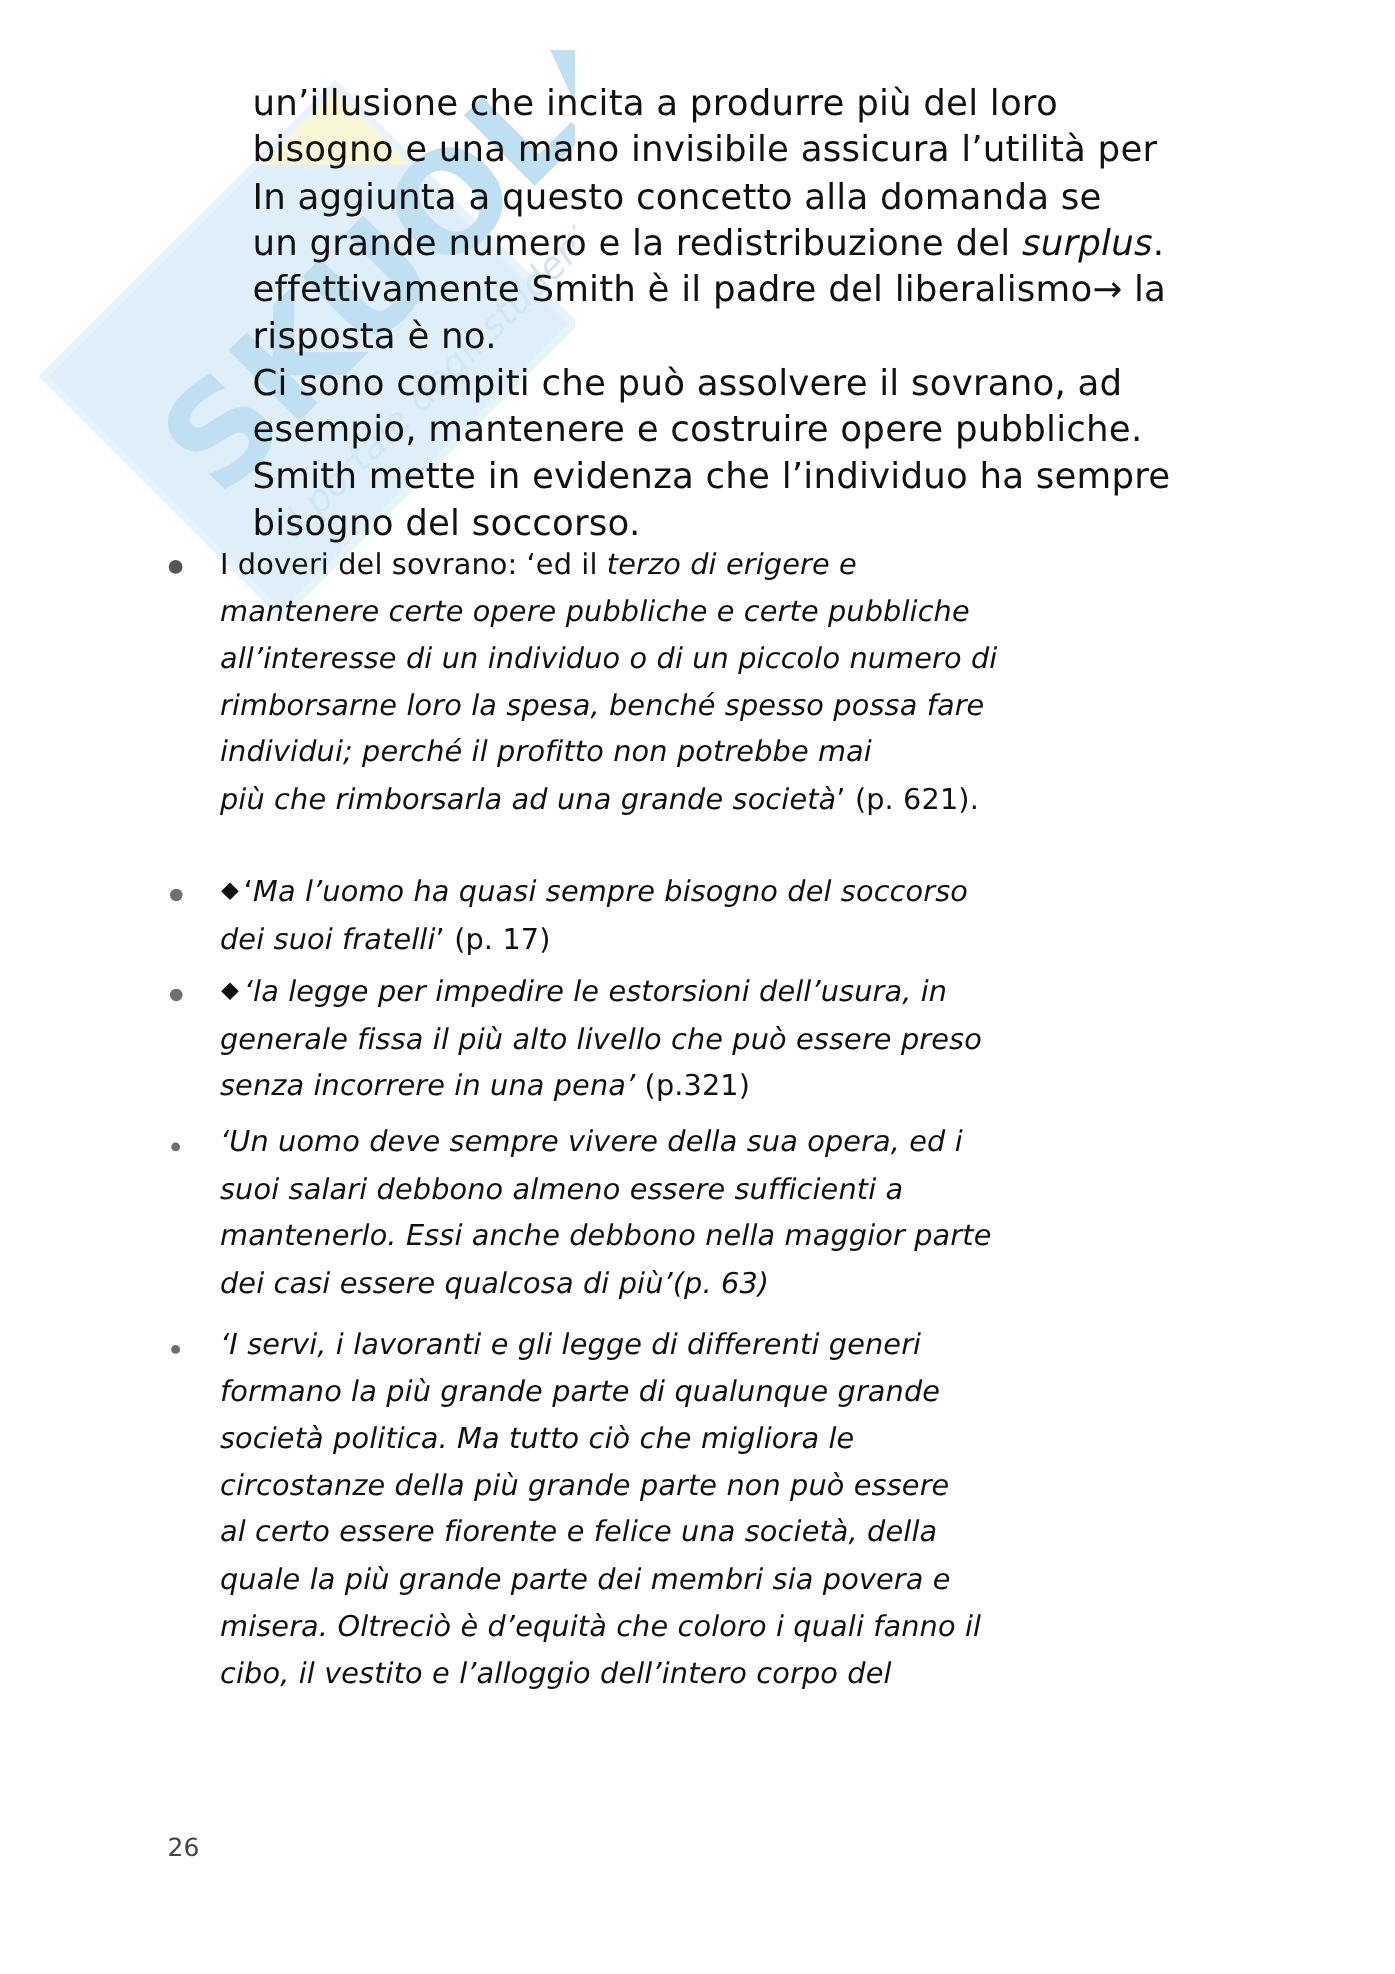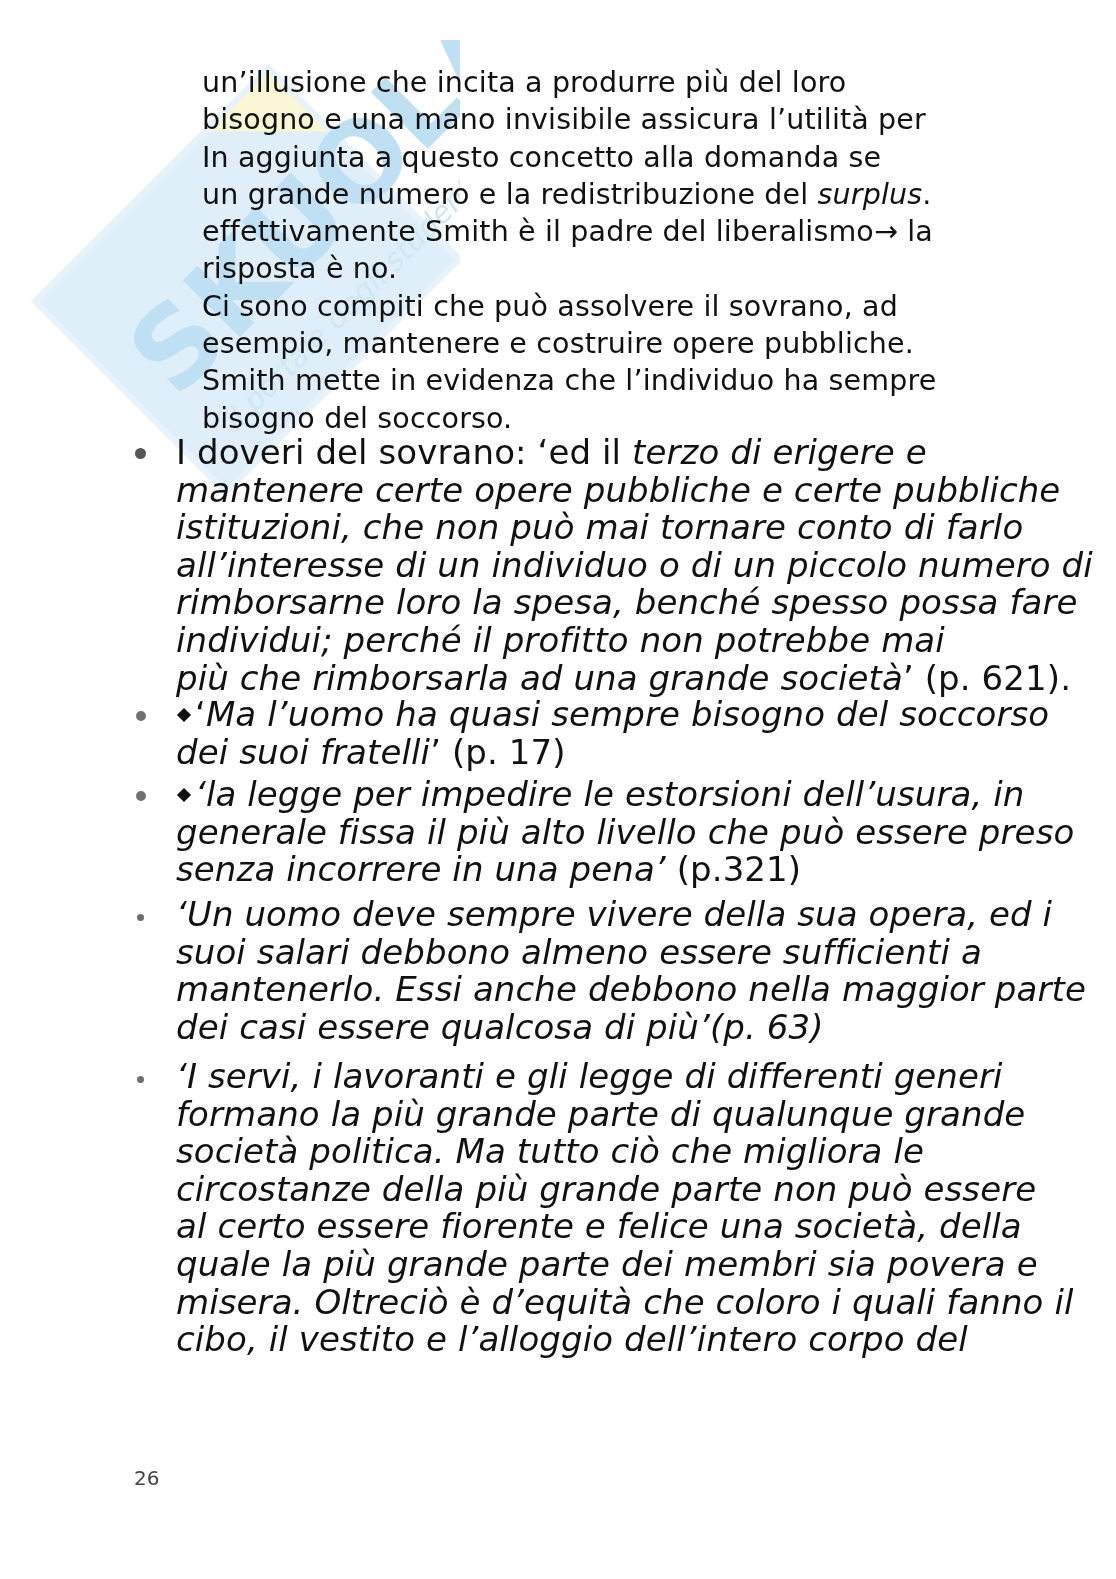--- a/index.html
+++ b/index.html
@@ -45,21 +45,21 @@
     .bullets {
       position: absolute;
       left: 0;
       top: 0;
       width: 1116px;
     }
     .item {
       position: absolute;
       left: 176px;
       width: 820px;
-      font-size: 34px;
+      font-size: 23px;
       line-height: 37.6px;
       letter-spacing: 0.1px;
     }
     .item .line { display: block; white-space: nowrap; }
     .dot {
       position: absolute;
       border-radius: 50%;
       background: #555555;
     }
     .dot.big { width: 11px; height: 11px; left: -41px; top: 14px; }
@@ -110,21 +110,20 @@
     <span class="line"><span>Smith mette in evidenza che l’individuo ha sempre</span></span>
     <span class="line"><span>bisogno del soccorso.</span></span>
   </section>
 
   <section class="bullets">
 
     <div class="item" style="top:434px;">
       <span class="dot big"></span>
       <span class="line"><span>I doveri del sovrano: ‘ed il </span><i>terzo di erigere e</i></span>
       <span class="line"><i>mantenere certe opere pubbliche e certe pubbliche</i></span>
-      <span class="line"><i>istituzioni, che non può mai tornare conto di farlo</i></span>
       <span class="line"><i>all’interesse di un individuo o di un piccolo numero di</i></span>
       <span class="line"><i>rimborsarne loro la spesa, benché spesso possa fare</i></span>
       <span class="line"><i>individui; perché il profitto non potrebbe mai</i></span>
       <span class="line"><i>più che rimborsarla ad una grande società</i><span>’ (p. 621).</span></span>
     </div>
 
     <div class="item" style="top:696px;">
       <span class="dot light"></span>
       <span class="line"><span class="diamond"></span><span>‘</span><i>Ma l’uomo ha quasi sempre bisogno del soccorso</i></span>
       <span class="line"><i>dei suoi fratelli</i><span>’ (p. 17)</span></span>

